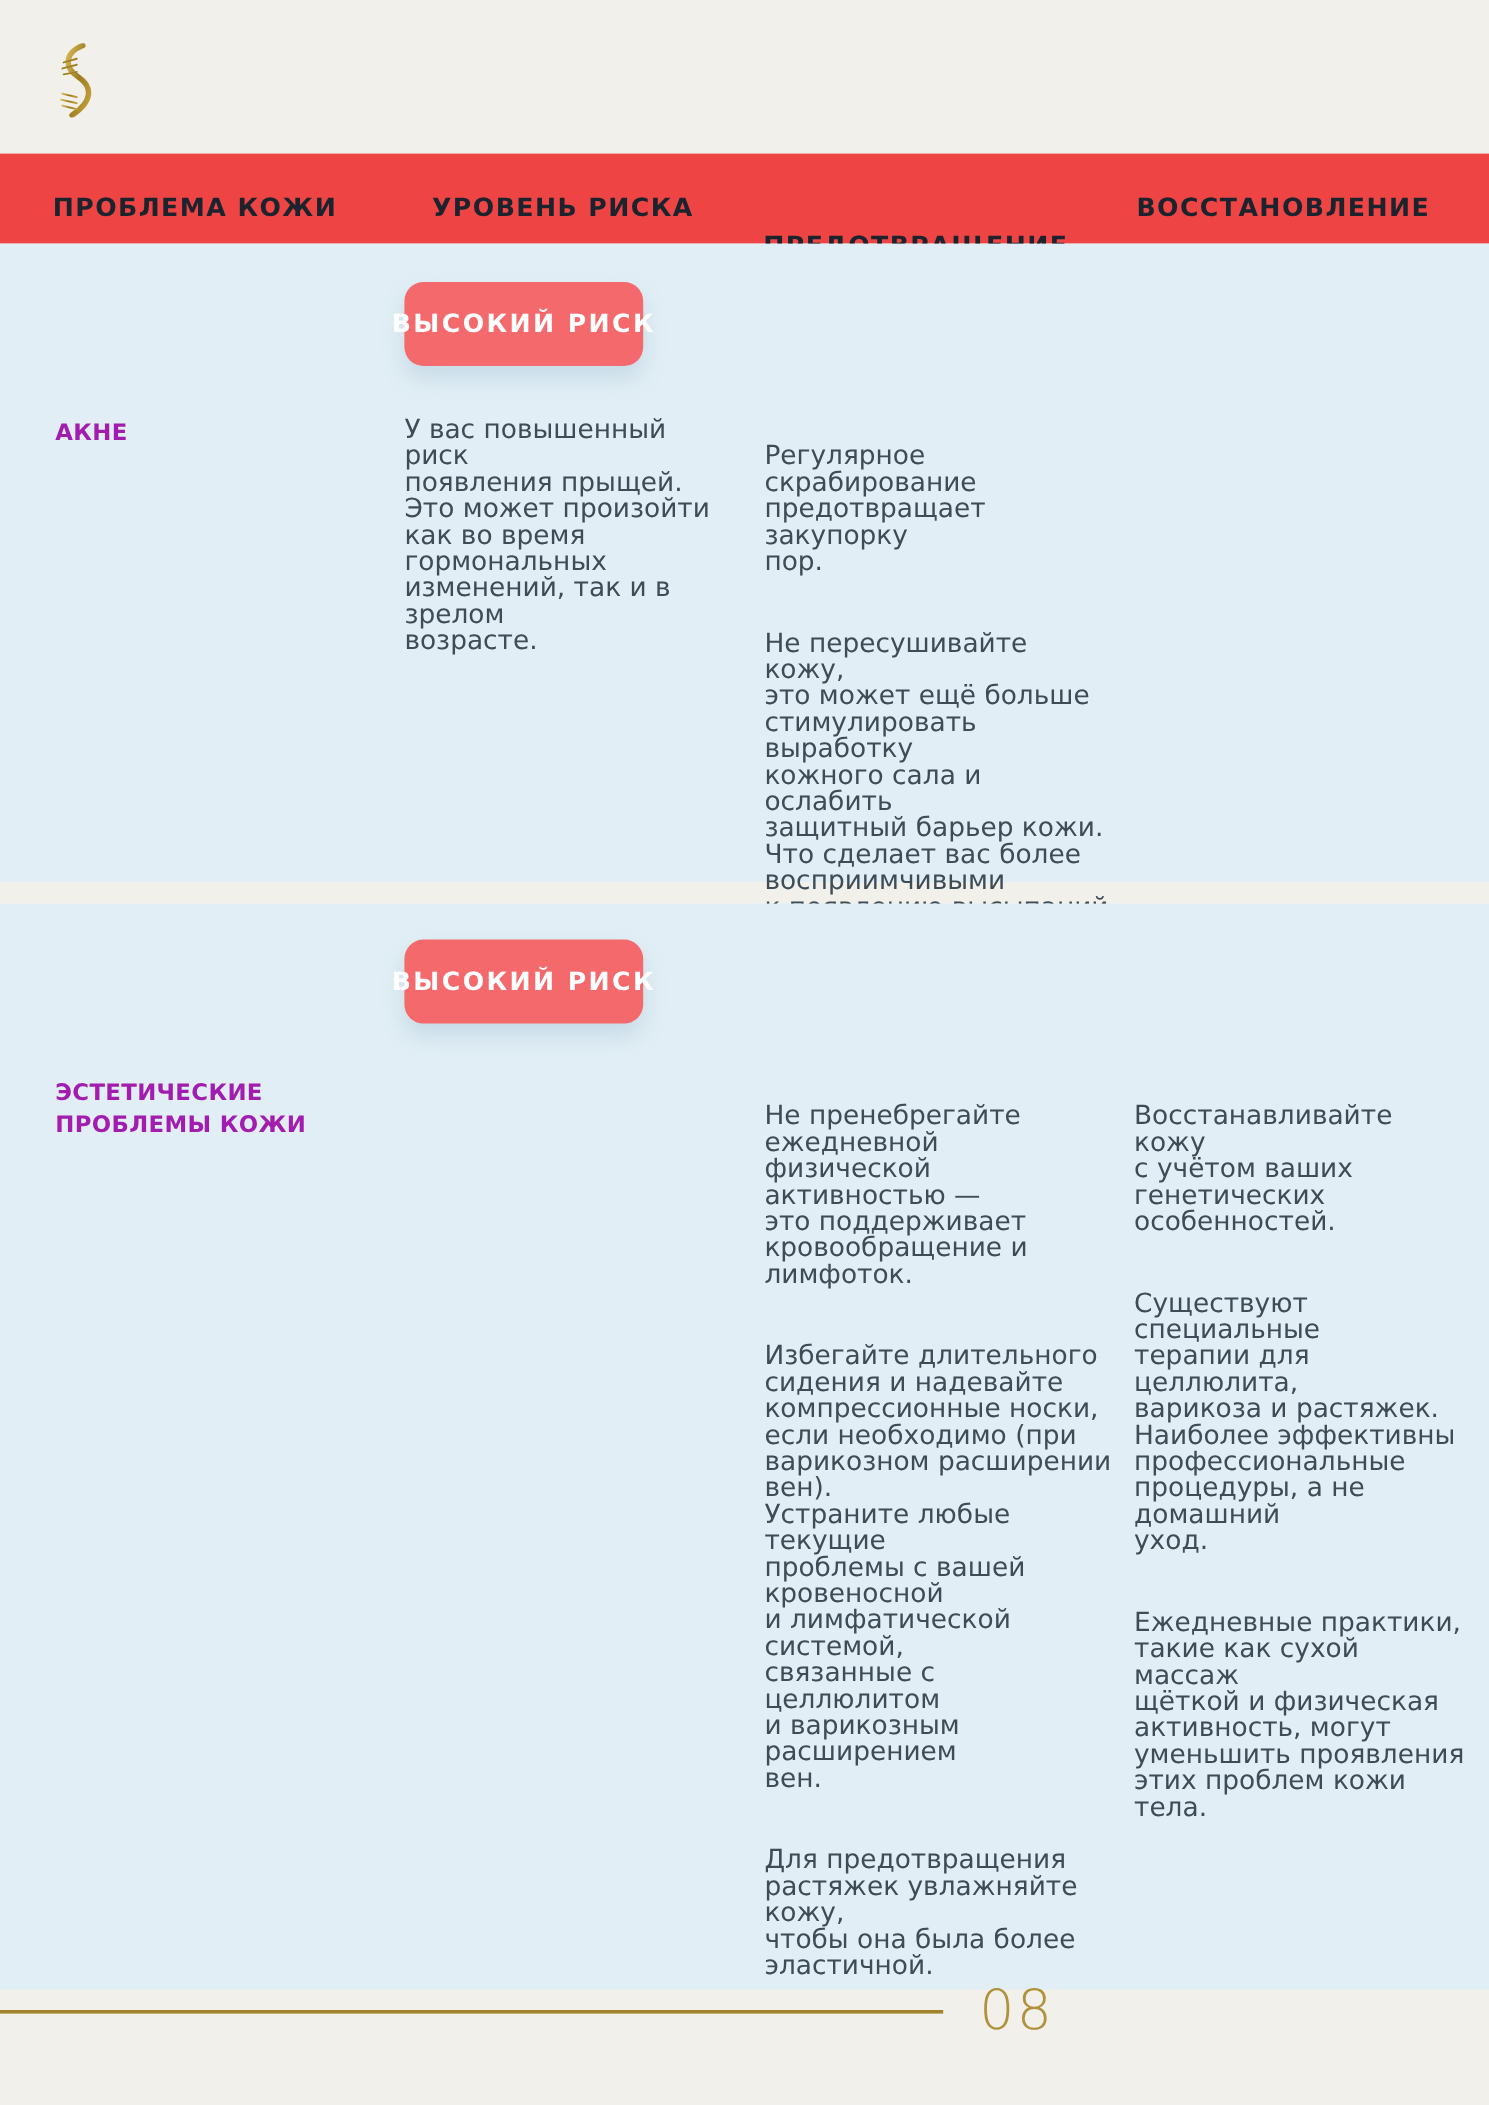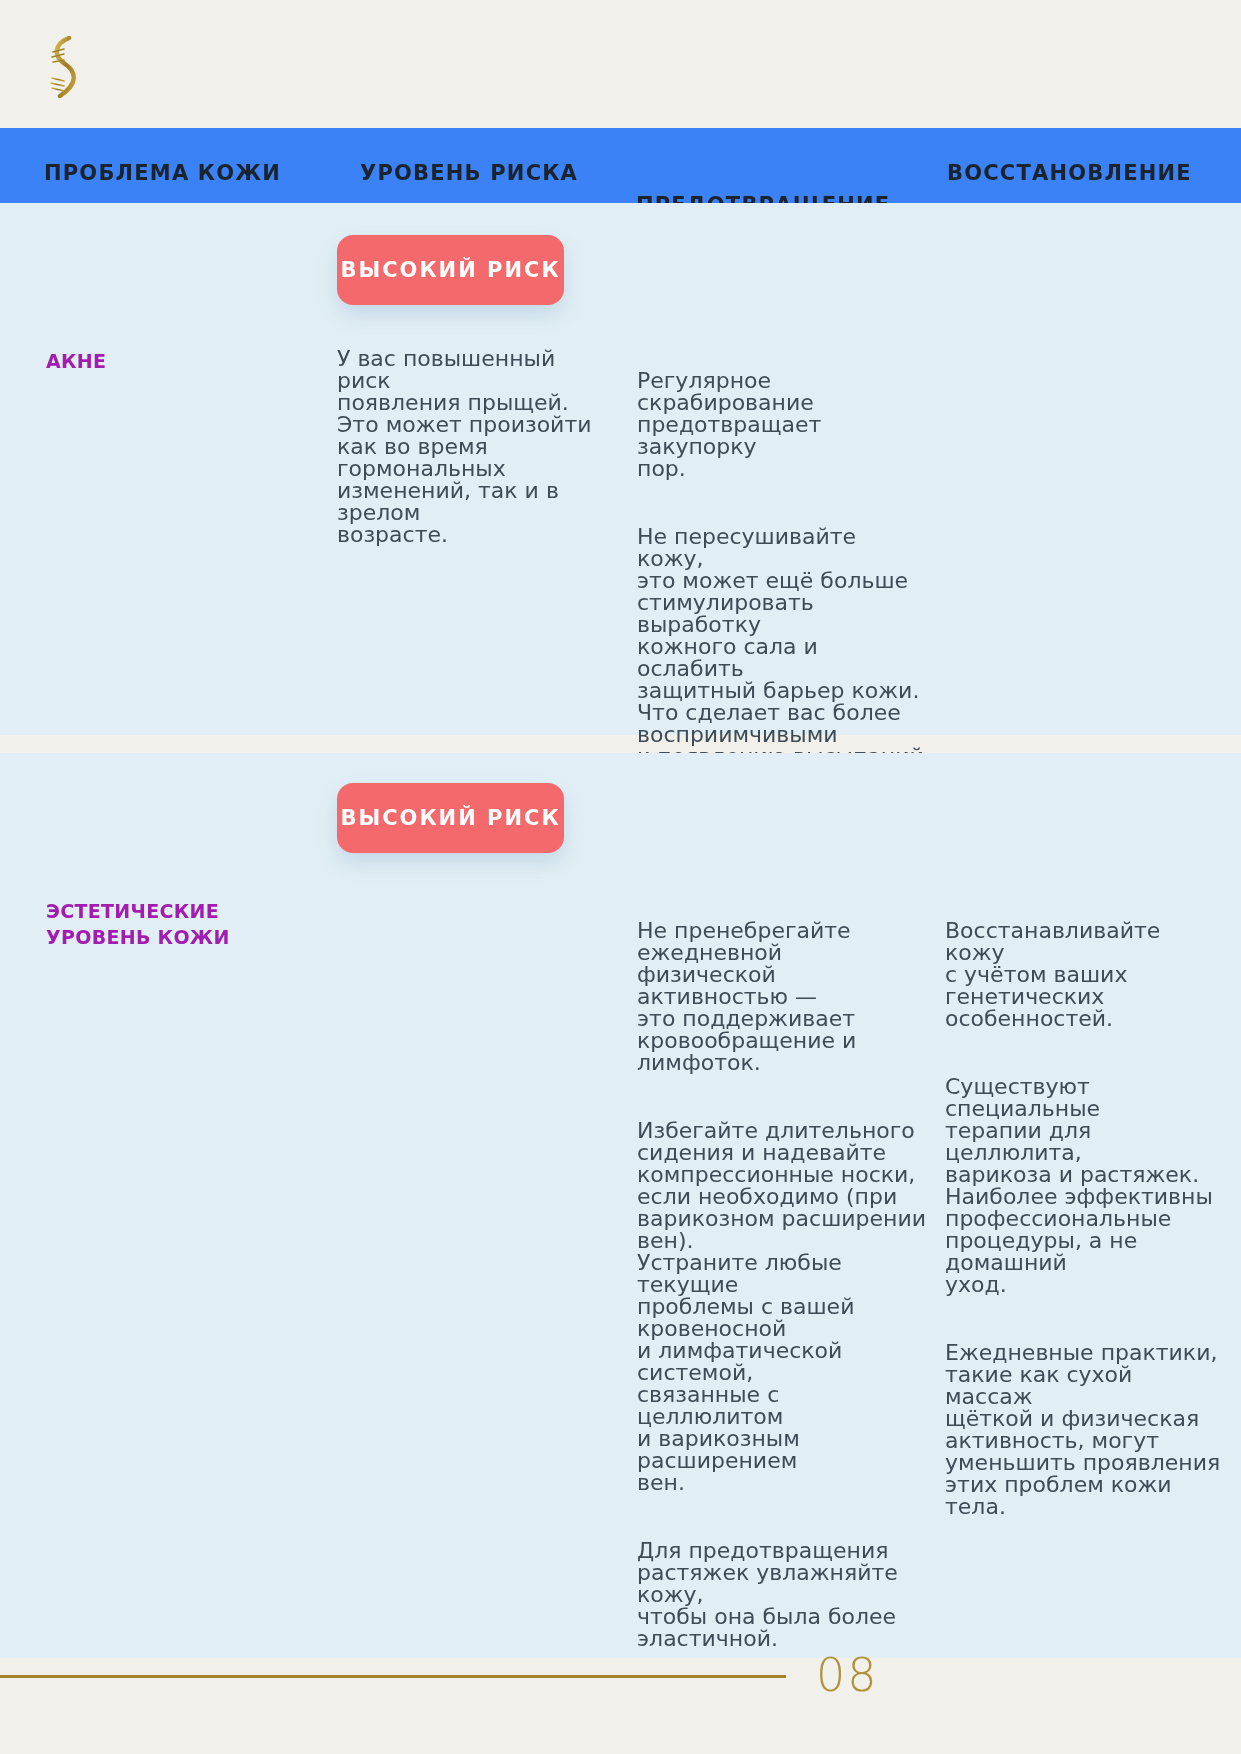--- a/index.html
+++ b/index.html
@@ -4,35 +4,35 @@
 <style>
   html,body { margin:0; padding:0; background:#f2f0eb; }
   .page {
     position:relative; width:1241px; height:1754px;
     background:#f2f0eb; overflow:hidden;
     font-family:"DejaVu Sans","Liberation Sans",sans-serif;
   }
   .logo { position:absolute; left:46px; top:36px; width:36px; height:62px; }
   .header-band {
     position:absolute; left:0; top:128px; width:1241px; height:75px;
-    background:#3b82f6;
+    background:#ef4444;
   }
   .col-header {
     position:absolute; top:33px; font-weight:bold; font-size:21px;
     letter-spacing:1.2px; color:#1b242e; white-space:nowrap;
   }
   .col-header.h1 { left:44px; }
   .col-header.h2 { left:360px; }
   .col-header.h3 { left:636px;margin-top:32px; }
   .col-header.h4 { left:947px; }
   .section { position:absolute; left:0; width:1241px; background:#e1eef5; }
   .section.s1 { top:203px; height:532px; }
   .section.s2 { top:753px; height:905px; }
   .badge {
-    position:absolute; left:337px; width:227px; height:70px;
+    position:absolute; left:337px; width:199px; height:70px;
     background:#f3696c; border-radius:16px;
     color:#ffffff; font-weight:bold; font-size:21px; letter-spacing:2px;
     display:flex; align-items:center; justify-content:center;
     white-space:nowrap; box-shadow:0 10px 18px rgba(125,165,190,0.25);
   }
   .s1 .badge { top:32px; }
   .s2 .badge { top:30px; }
   .problem-label {
     position:absolute; left:46px; top:145px; width:260px;
     font-weight:bold; font-size:19px; line-height:26px;
@@ -110,21 +110,21 @@
 и инфекциям.
 Избегайте самостоятельного
 выдавливания, чтобы
 предотвратить рубцы.</p>
     </div>
   </div>
 
   <div class="section s2">
     <div class="badge">ВЫСОКИЙ РИСК</div>
     <div class="problem-label">ЭСТЕТИЧЕСКИЕ
-УРОВЕНЬ КОЖИ</div>
+ПРОБЛЕМЫ КОЖИ</div>
     <div class="cell prevention">
       <p>Не пренебрегайте
 ежедневной физической
 активностью —
 это поддерживает
 кровообращение и лимфоток.</p>
       <p>Избегайте длительного
 сидения и надевайте
 компрессионные носки,
 если необходимо (при

